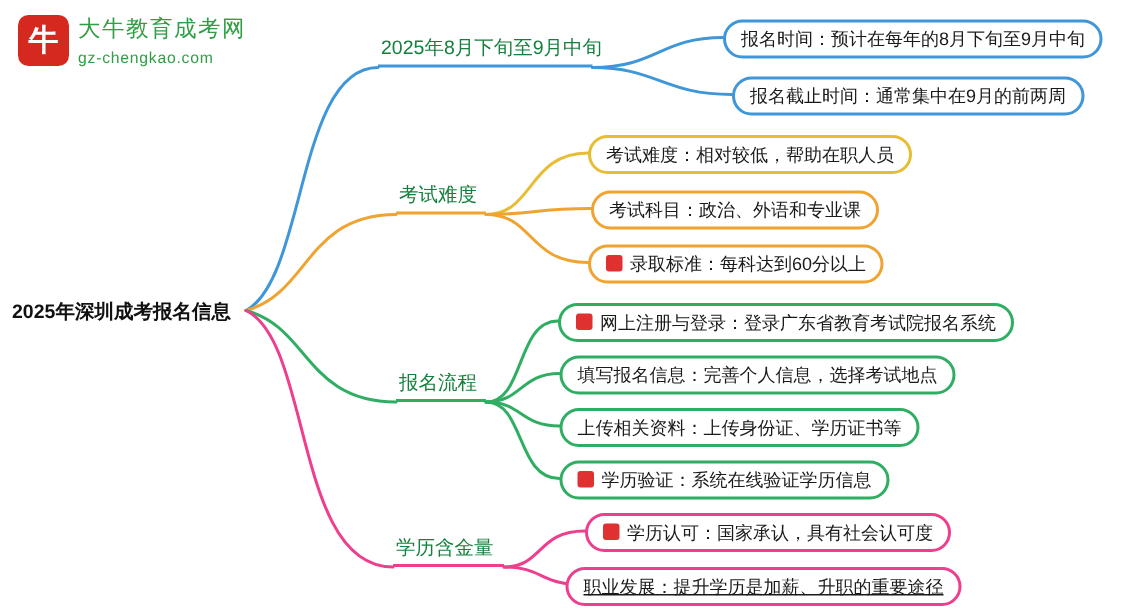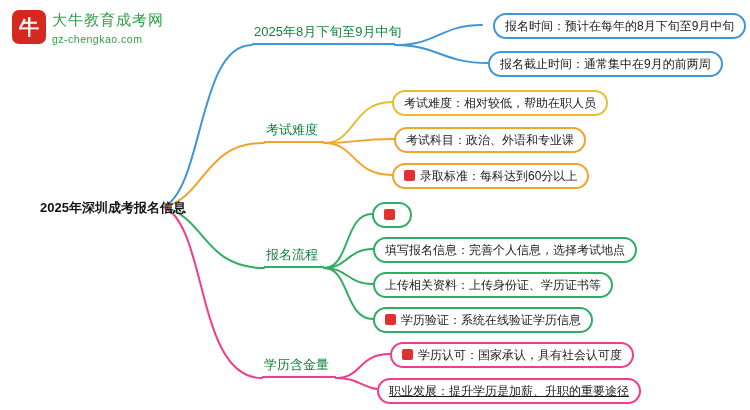--- a/index.html
+++ b/index.html
@@ -19,21 +19,21 @@
     color:#fff;font-weight:bold;font-size:20px;line-height:34px;text-align:center;
     flex:0 0 auto;
   }
   .logo-txt{margin-left:6px;}
   .logo-name{color:#2f9e44;font-weight:normal;font-size:15px;letter-spacing:1px;line-height:20px;}
   .logo-domain{color:#2f9e44;font-size:10.5px;line-height:14px;margin-top:2px;letter-spacing:.5px;}
 
   
   .root{
     position:absolute;left:8px;top:199px;
-    font-size:13px;font-weight:bold;white-space:nowrap;color:#111;margin-left:32px;
+    font-size:13px;font-weight:bold;white-space:nowrap;color:#111;
   }
 
   
   .branch-label{
     position:absolute;font-size:13px;font-weight:normal;color:#15803d;
     white-space:nowrap;padding:0 4px 3px 2px;border-bottom:2px solid #0f766e;
     box-sizing:border-box;line-height:16px;
   }
   .u-blue{border-bottom-color:#3f96d8;}
   .u-orange{border-bottom-color:#f0a32f;}
@@ -92,39 +92,39 @@
     </div>
   </div>
 
   <div class="root">2025年深圳成考报名信息</div>
 
   <div class="branch-label u-blue" style="left:252px;top:24px;width:143px;">2025年8月下旬至9月中旬</div>
   <div class="branch-label u-green" style="left:264px;top:247px;width:60px;">报名流程</div>
   <div class="branch-label u-orange" style="left:264px;top:122px;width:60px;">考试难度</div>
   <div class="branch-label u-pink" style="left:262px;top:357px;width:74px;">学历含金量</div>
 
-  <div class="node c-blue" style="left:493px;top:13px;">
+  <div class="node c-blue" style="left:482px;top:13px;">
     <span>报名时间：预计在每年的8月下旬至9月中旬</span>
   </div>
   <div class="node c-blue" style="left:488px;top:51px;">
     <span>报名截止时间：通常集中在9月的前两周</span>
   </div>
 
   <div class="node c-yellow" style="left:392px;top:90px;">
     <span>考试难度：相对较低，帮助在职人员</span>
   </div>
   <div class="node c-orange" style="left:394px;top:127px;">
     <span>考试科目：政治、外语和专业课</span>
   </div>
   <div class="node c-orange" style="left:392px;top:163px;">
     <span class="marker"></span><span>录取标准：每科达到60分以上</span>
   </div>
 
   <div class="node c-green" style="left:372px;top:202px;">
-    <span class="marker"></span>
+    <span class="marker"></span><span>网上注册与登录：登录广东省教育考试院报名系统</span>
   </div>
   <div class="node c-green" style="left:373px;top:237px;">
     <span>填写报名信息：完善个人信息，选择考试地点</span>
   </div>
   <div class="node c-green" style="left:373px;top:272px;font-family:Liberation Serif, serif;">
     <span>上传相关资料：上传身份证、学历证书等</span>
   </div>
   <div class="node c-green" style="left:373px;top:307px;">
     <span class="marker"></span><span>学历验证：系统在线验证学历信息</span>
   </div>

